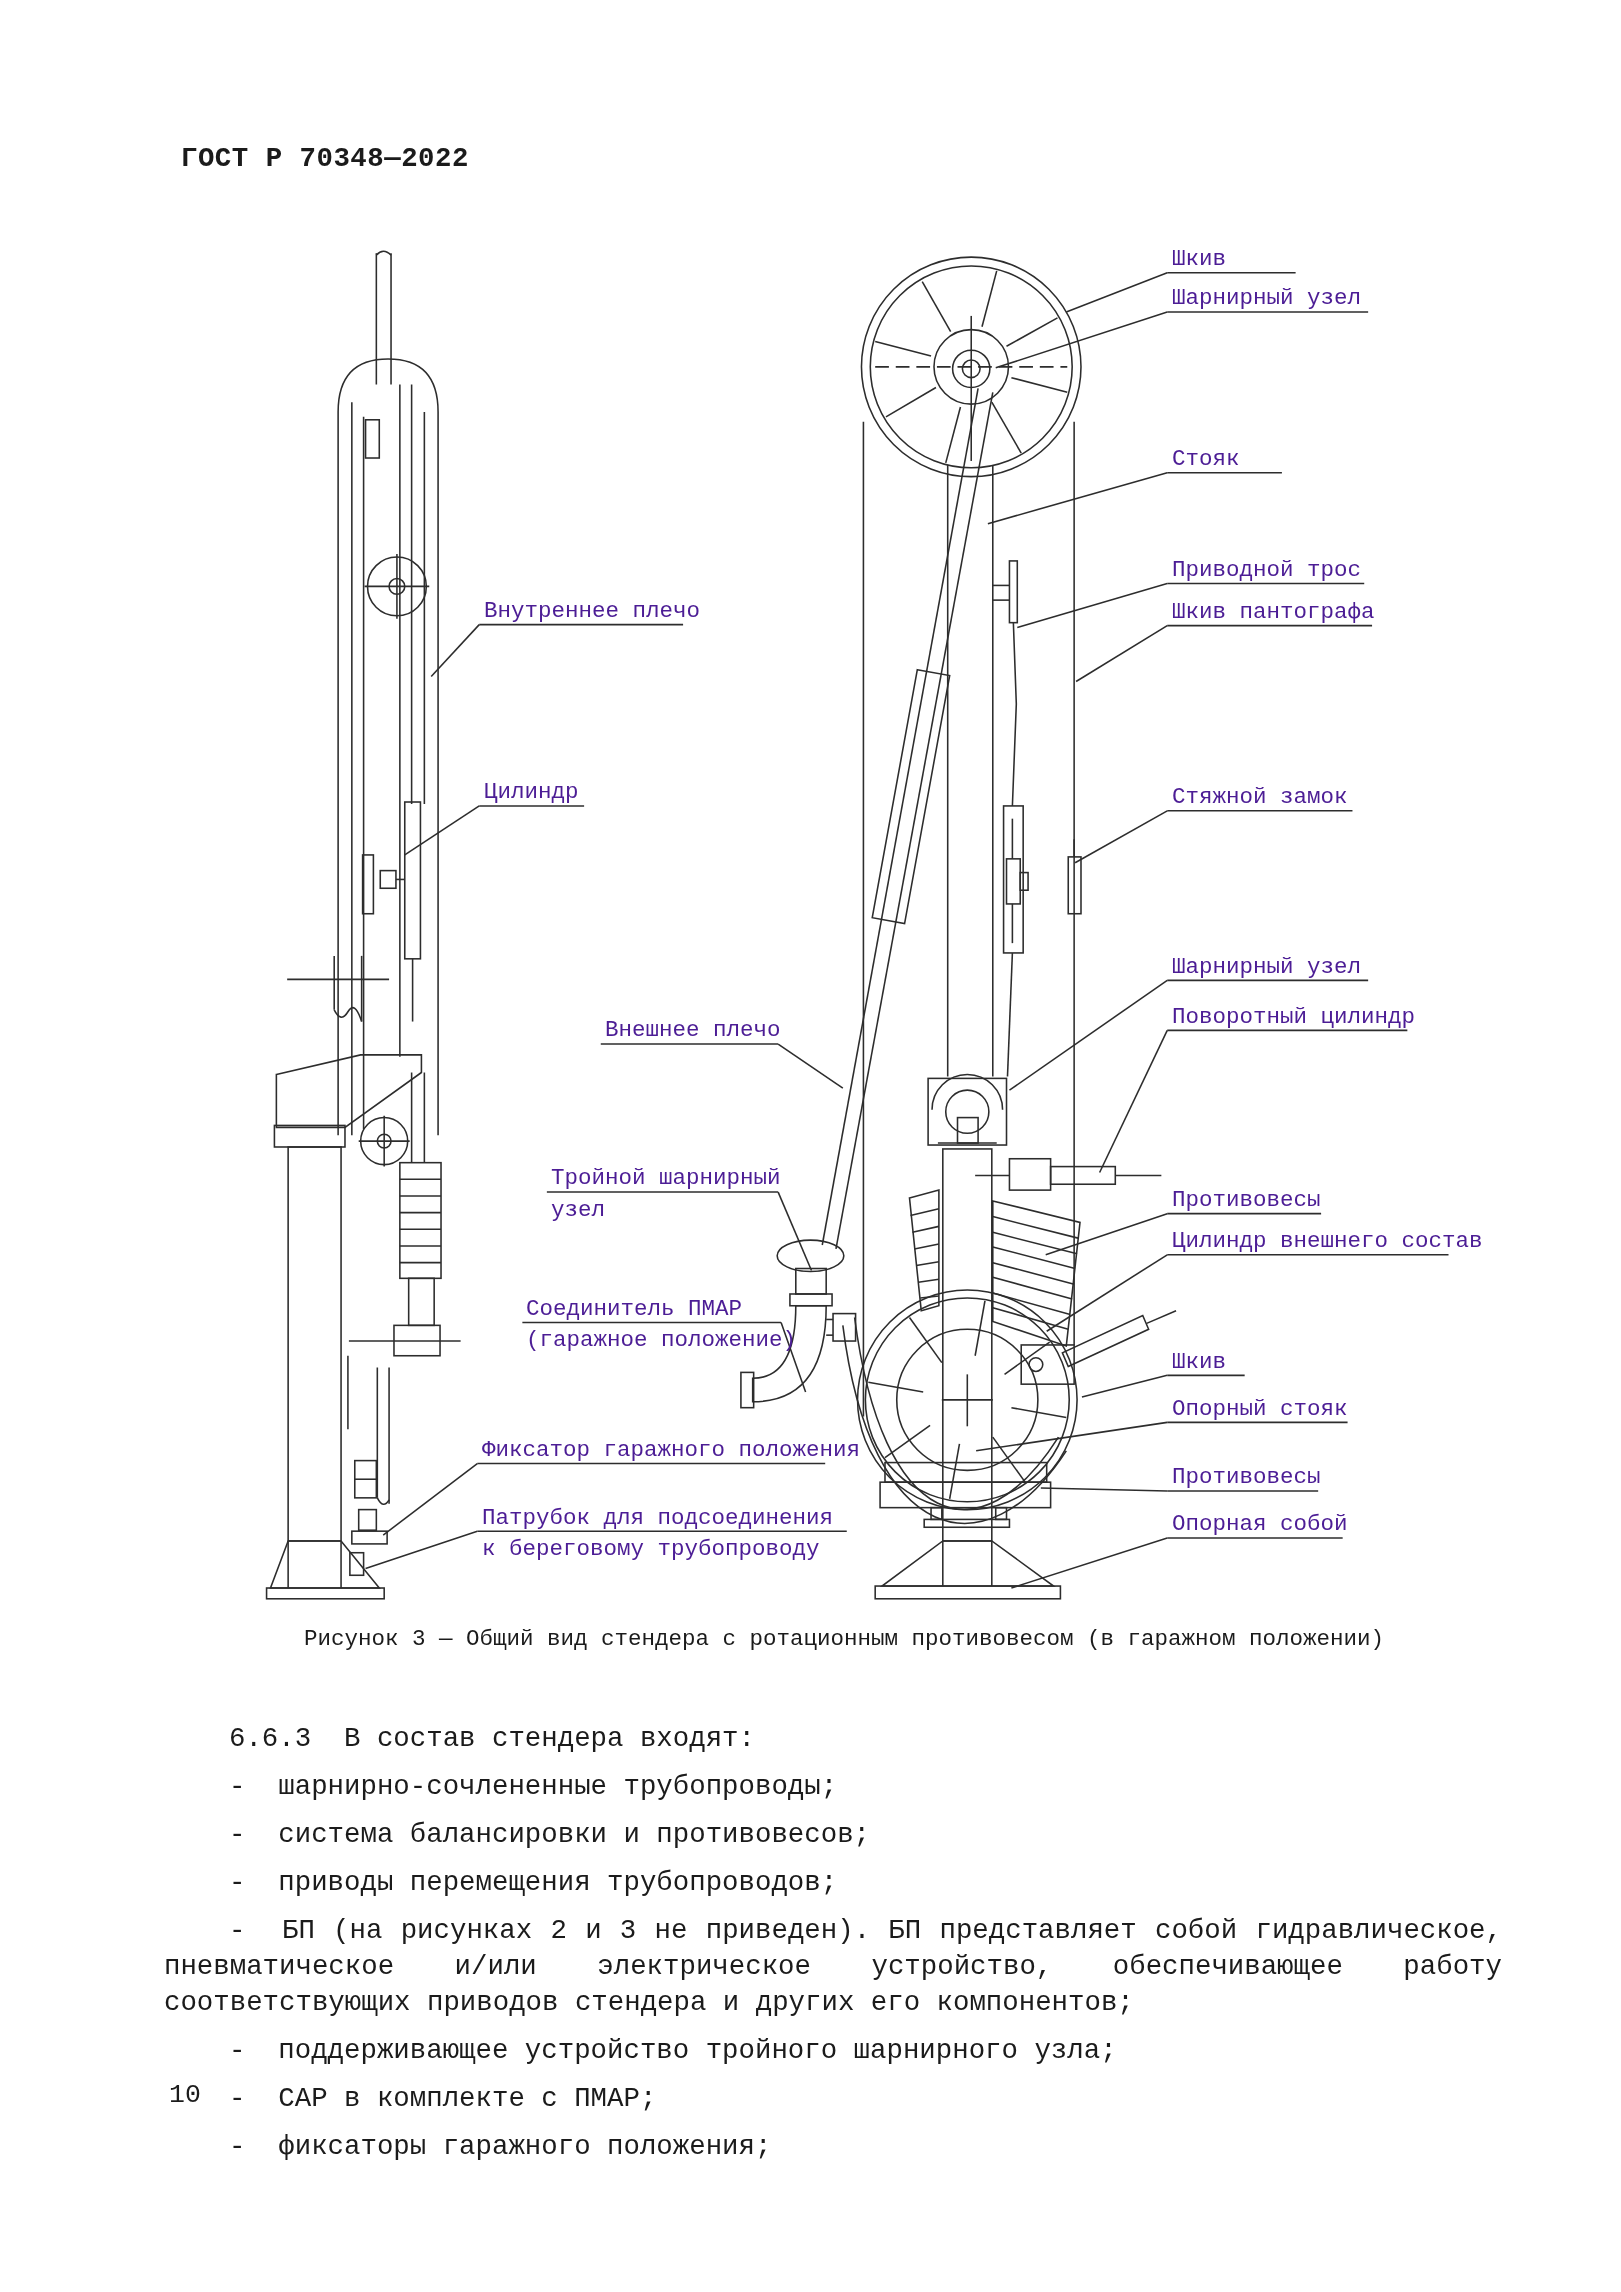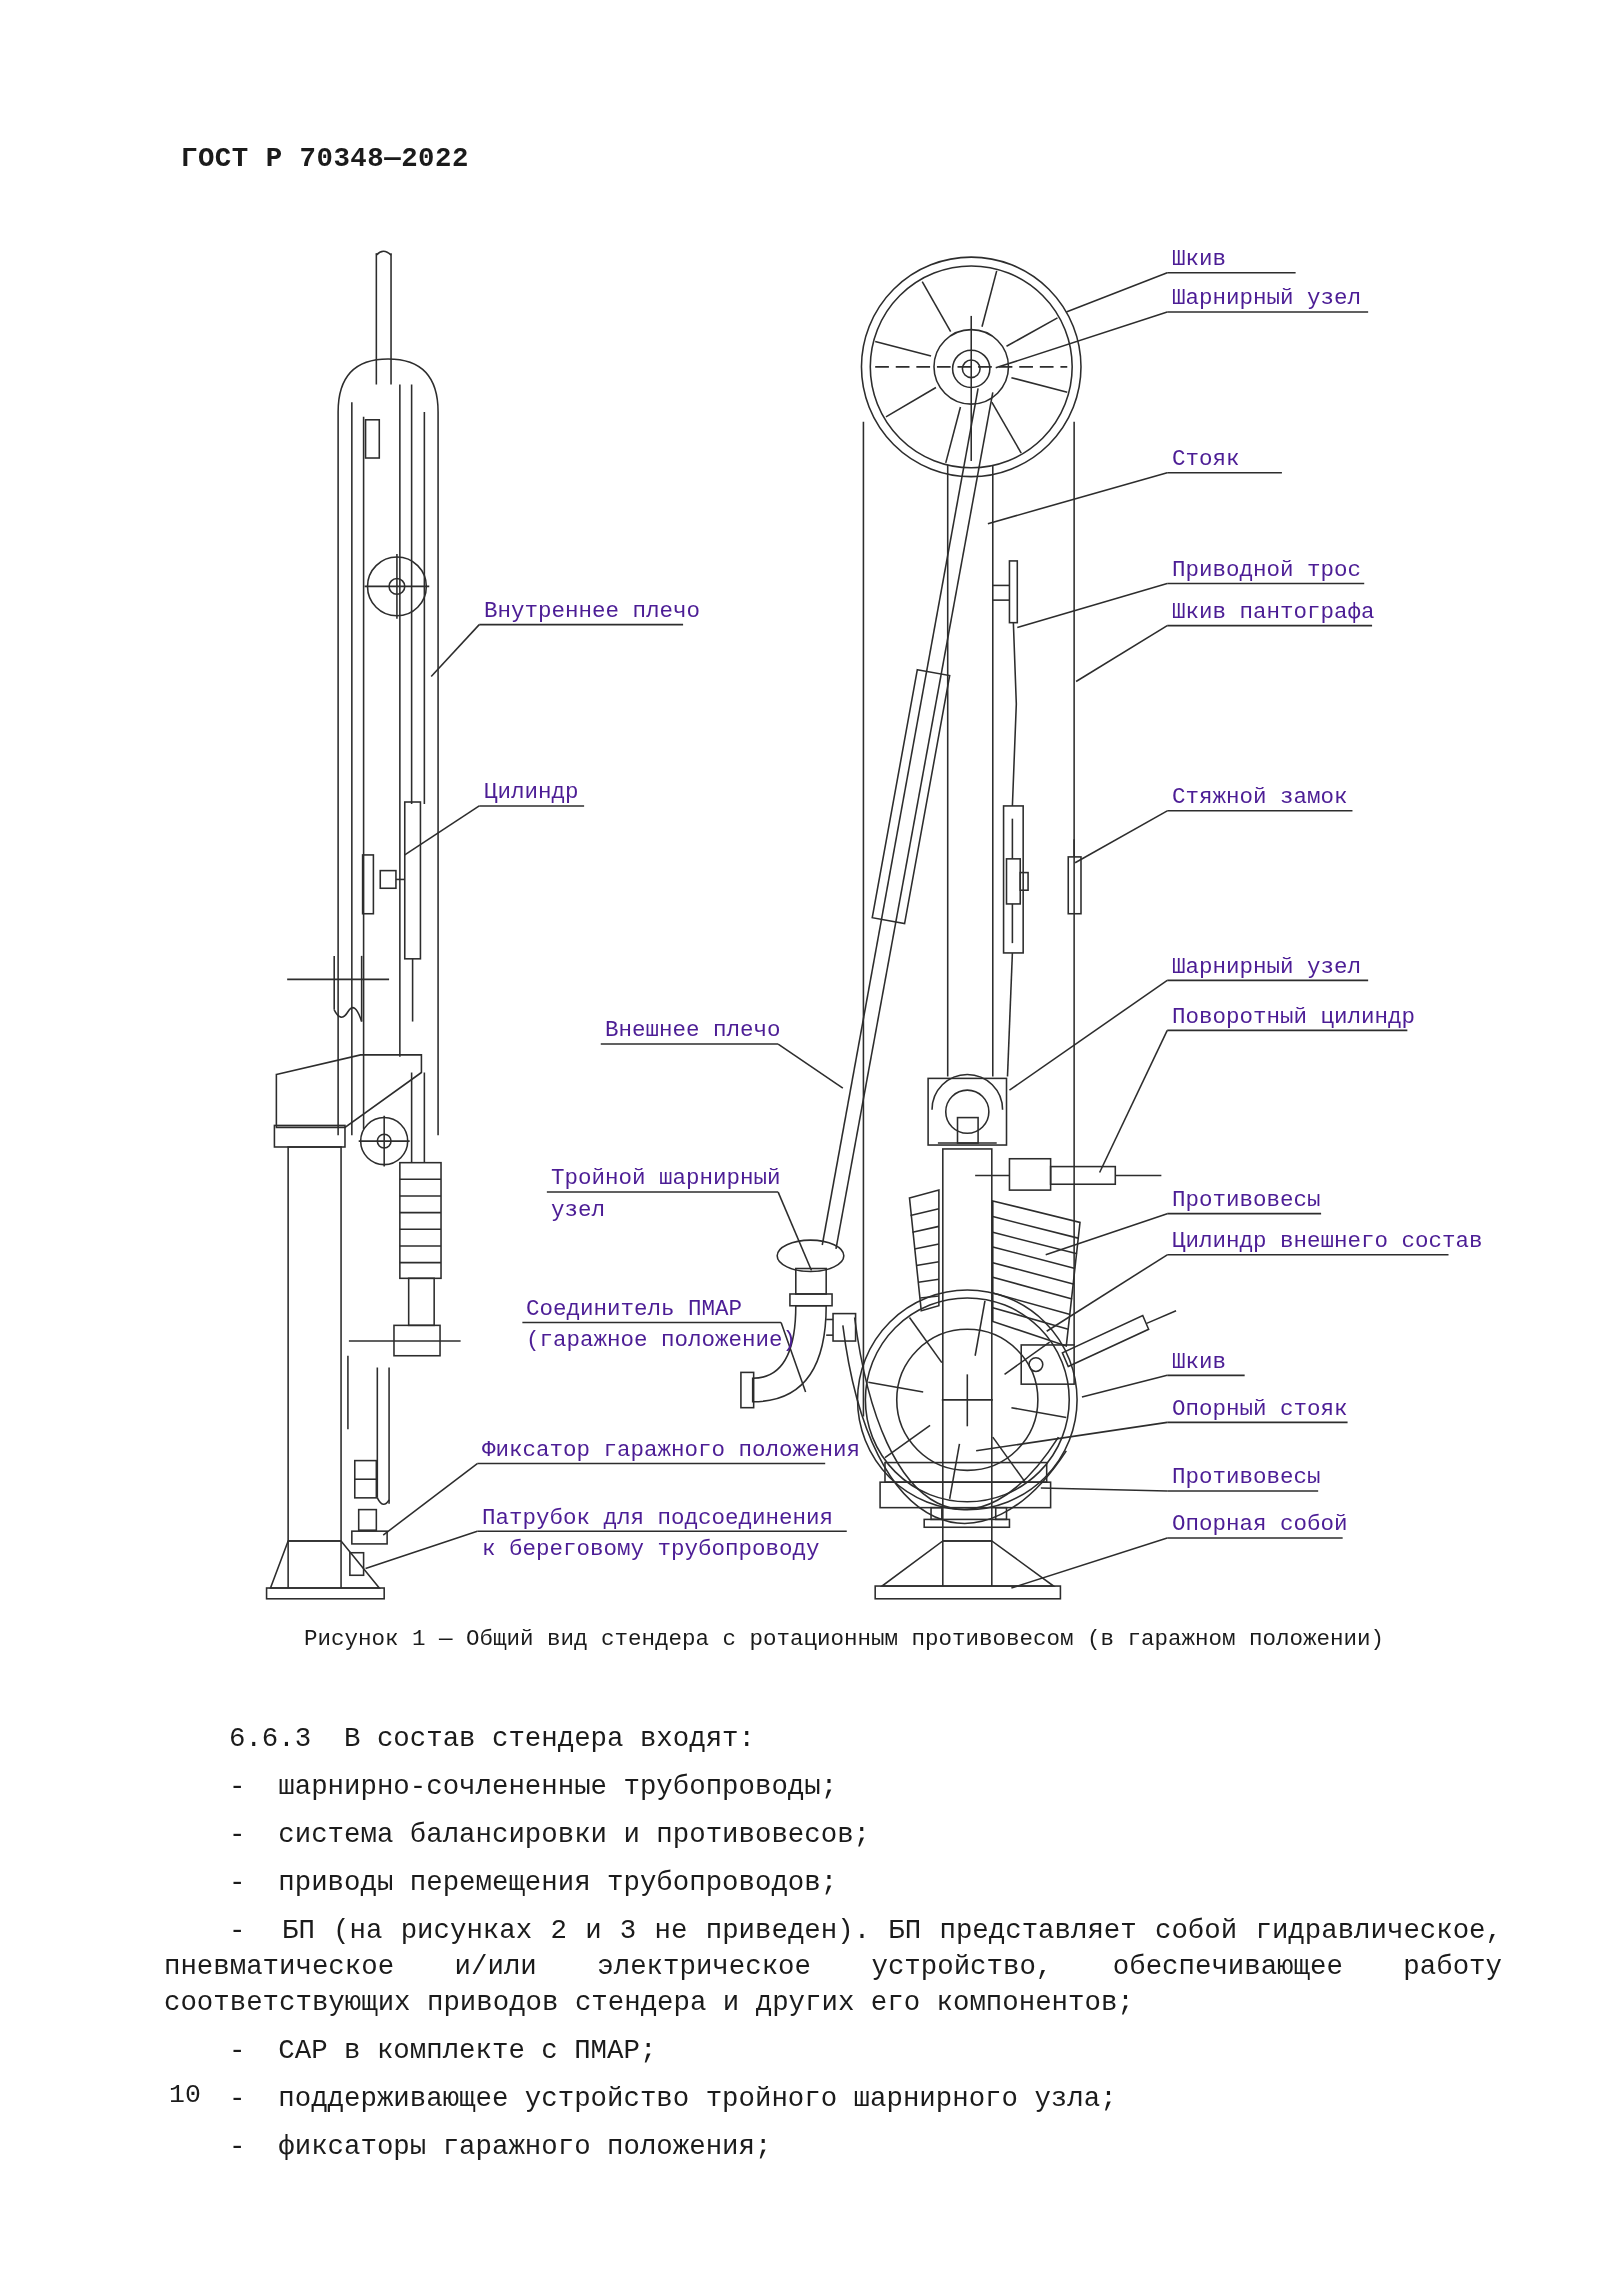--- a/index.html
+++ b/index.html
@@ -282,29 +282,29 @@
   <div class="lbl" style="left:484px;top:780px">Цилиндр</div>
   <div class="lbl" style="left:605px;top:1018px">Внешнее плечо</div>
   <div class="lbl" style="left:551px;top:1166px">Тройной шарнирный</div>
   <div class="lbl" style="left:551px;top:1198px">узел</div>
   <div class="lbl" style="left:526px;top:1297px">Соединитель ПМАР</div>
   <div class="lbl" style="left:526px;top:1328px">(гаражное положение)</div>
   <div class="lbl" style="left:482px;top:1438px">Фиксатор гаражного положения</div>
   <div class="lbl" style="left:482px;top:1506px">Патрубок для подсоединения</div>
   <div class="lbl" style="left:482px;top:1537px">к береговому трубопроводу</div>
 
-  <div class="caption">Рисунок 1 — Общий вид стендера с ротационным противовесом (в гаражном положении)</div>
+  <div class="caption">Рисунок 3 — Общий вид стендера с ротационным противовесом (в гаражном положении)</div>
 
   <div class="body-text">
     <p class="ind">6.6.3  В состав стендера входят:</p>
     <p class="ind">-  шарнирно-сочлененные трубопроводы;</p>
     <p class="ind">-  система балансировки и противовесов;</p>
     <p class="ind">-  приводы перемещения трубопроводов;</p>
     <p class="ind just">-  БП (на рисунках 2 и 3 не приведен). БП представляет собой гидравлическое, пневматическое и/или электрическое устройство, обеспечивающее работу соответствующих приводов стендера и других его компонентов;</p>
+    <p class="ind">-  поддерживающее устройство тройного шарнирного узла;</p>
     <p class="ind">-  САР в комплекте с ПМАР;</p>
-    <p class="ind">-  поддерживающее устройство тройного шарнирного узла;</p>
     <p class="ind">-  фиксаторы гаражного положения;</p>
   </div>
 
   <div class="pagenum">10</div>
 
 </div>
 
 
 </body></html>

